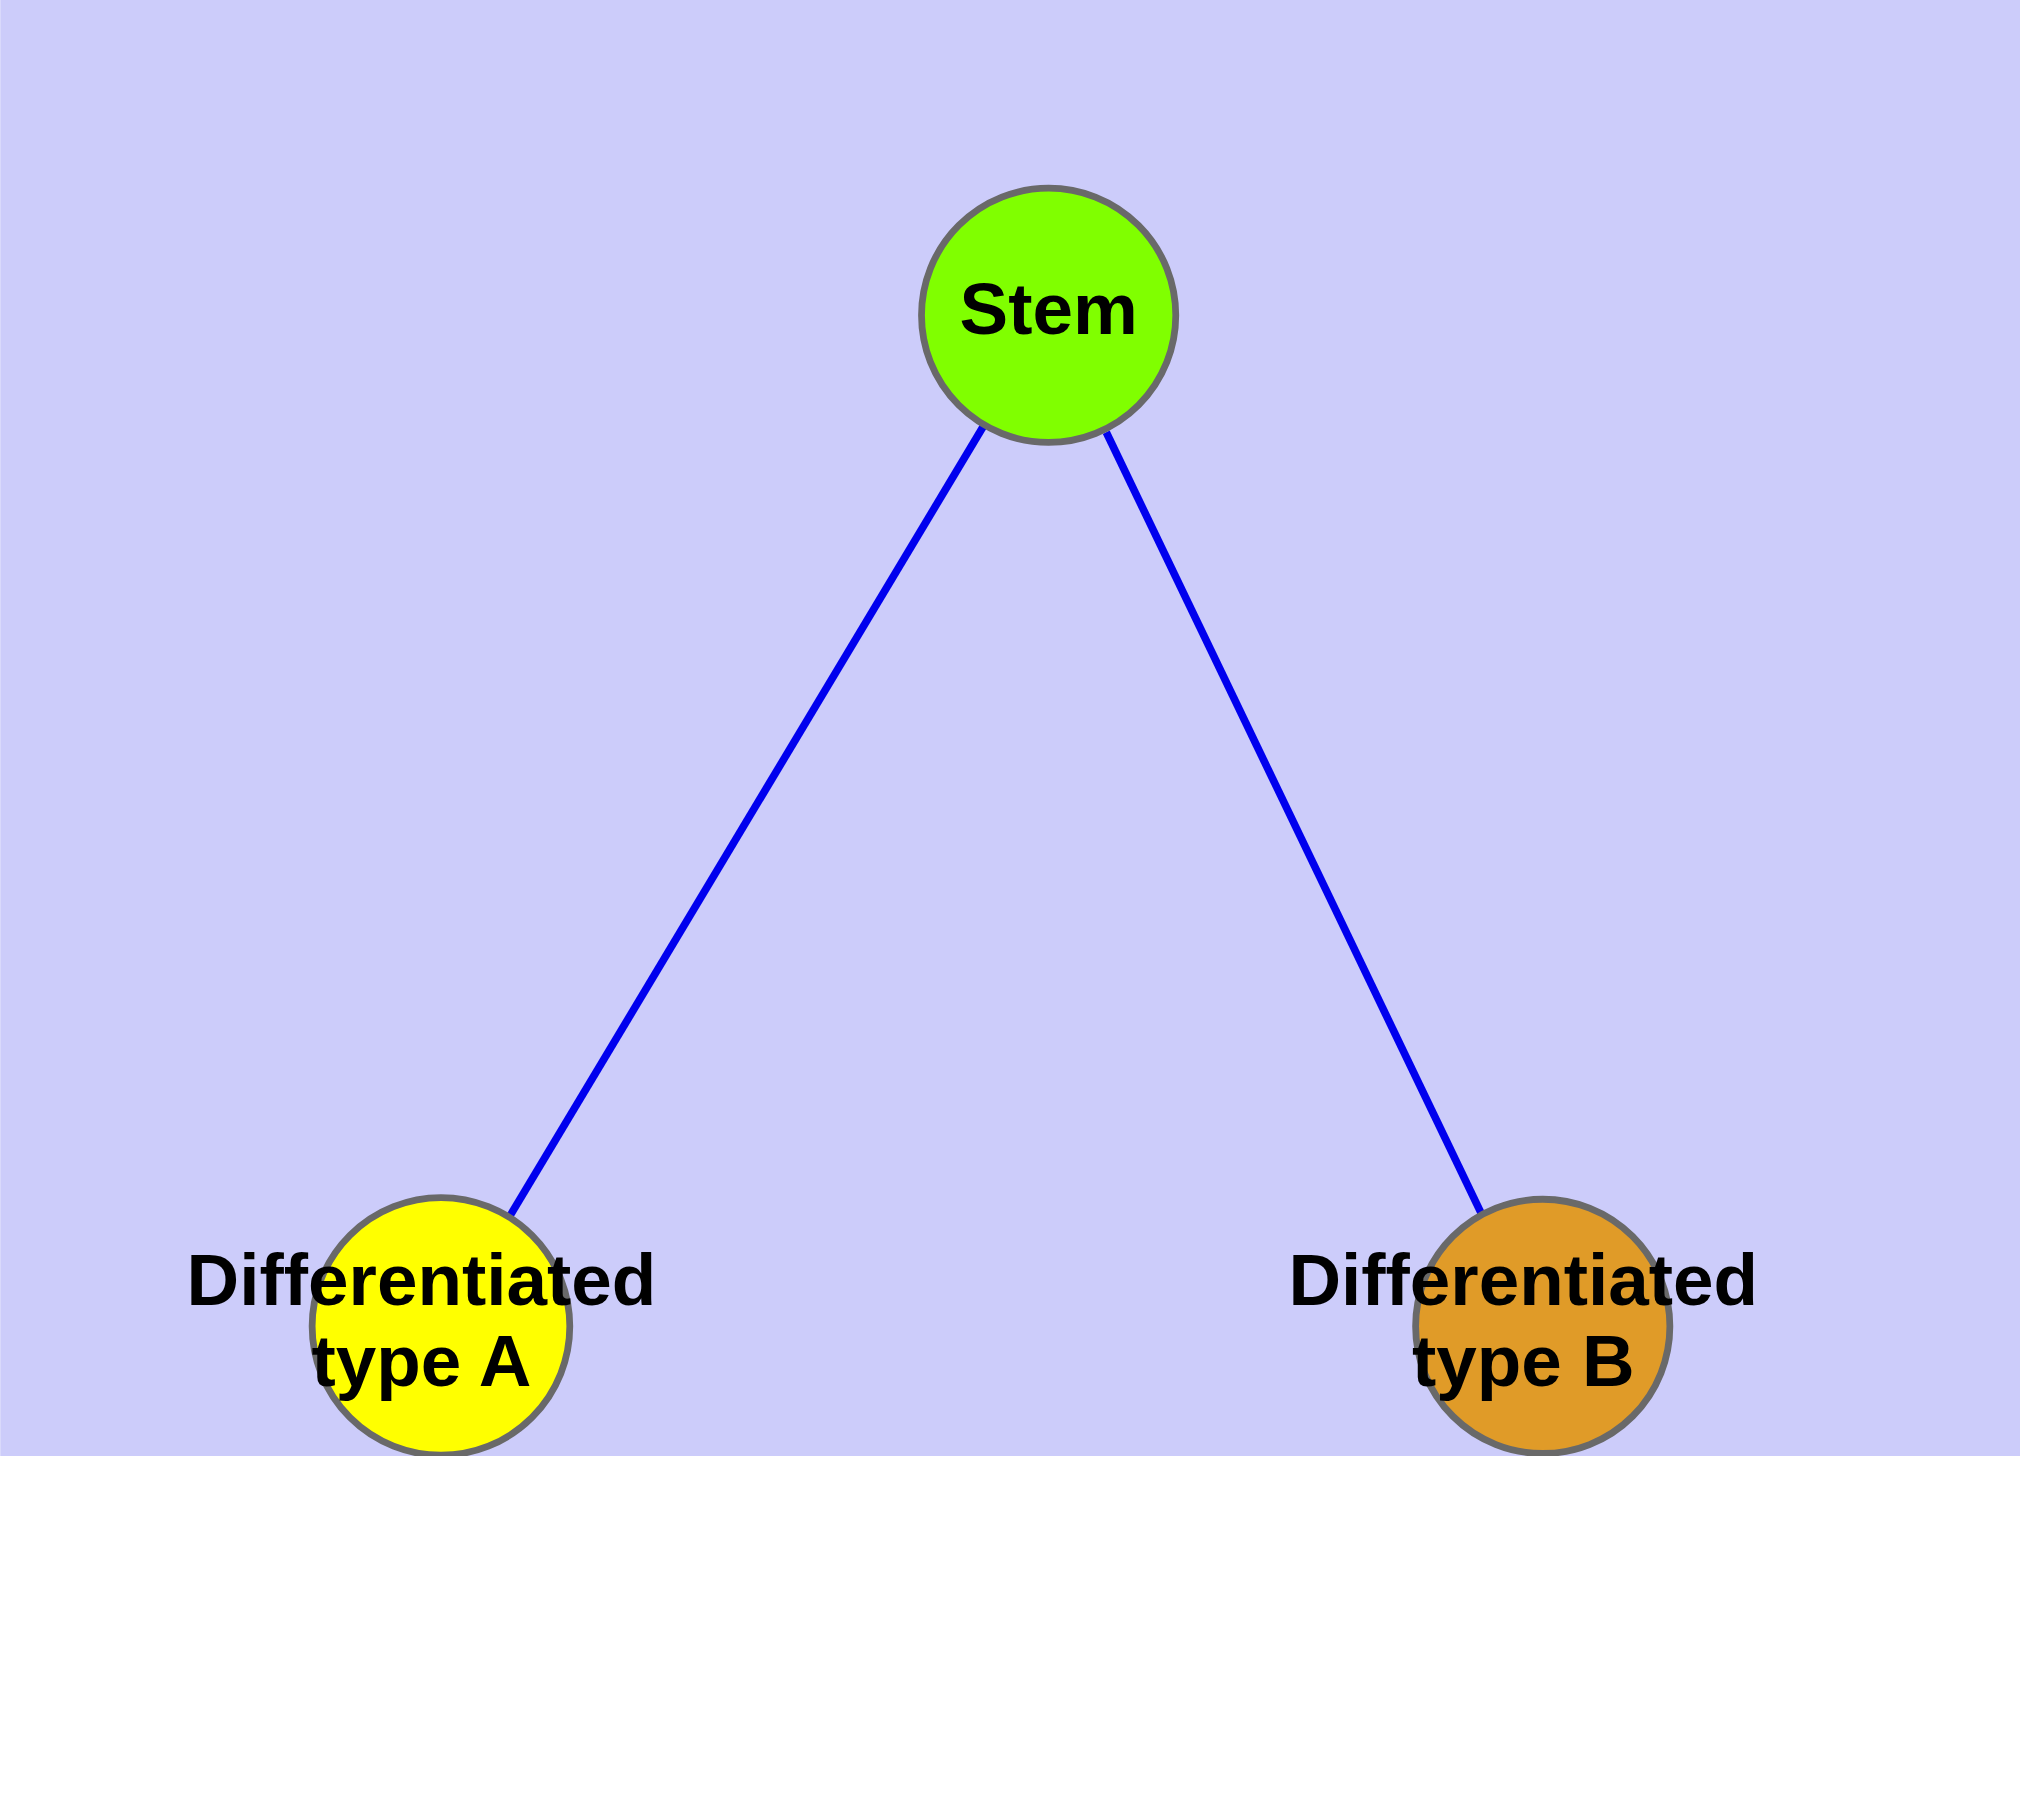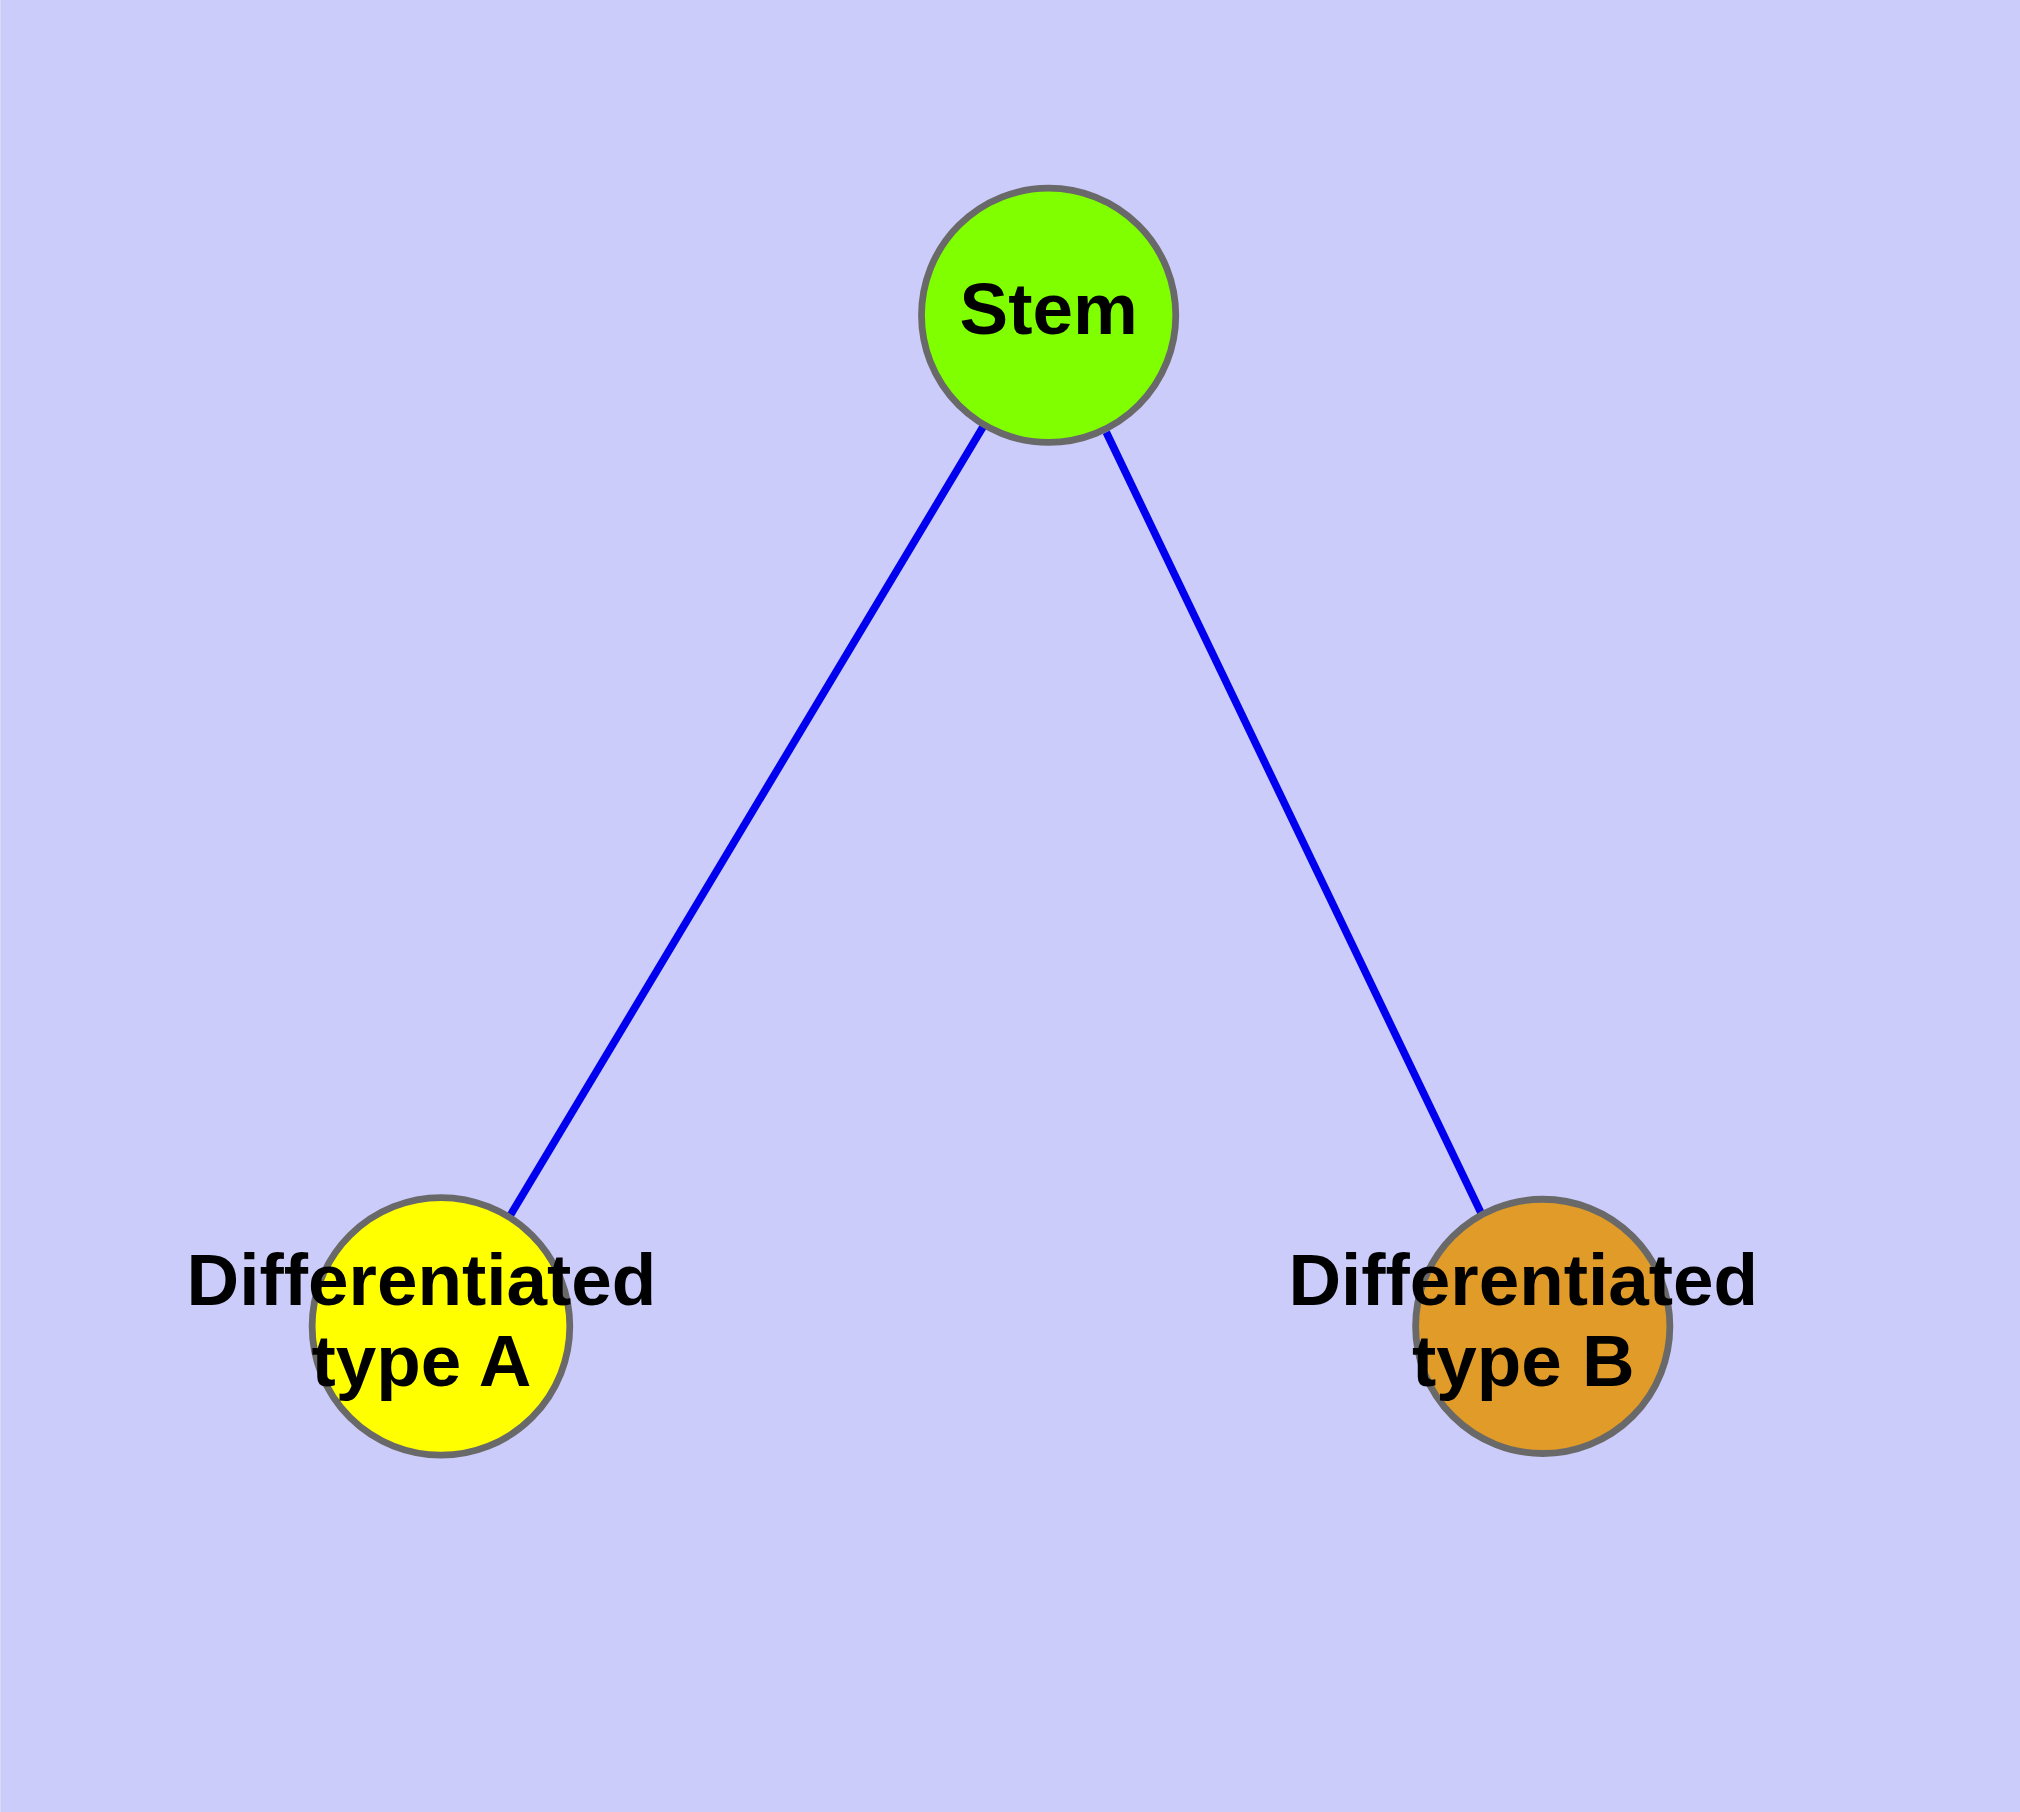--- a/index.html
+++ b/index.html
@@ -28,21 +28,21 @@
     fill: #000000;
     stroke: none;
     text-anchor: middle;
     dominant-baseline: middle;
     font-family: "Liberation Sans", "DejaVu Sans", sans-serif;
   }
 </style>
 </head>
 <body>
 
-<div id="canvas" style="width: 2021px; height: 1812px;">
+<div id="canvas" style="width: 2021px; height: 1456px;">
   <svg id="graph-svg" viewBox="0 0 2384 2138" xmlns="http://www.w3.org/2000/svg">
 
     <rect id="bg-rect" x="0" y="0" width="2384" height="2138" fill="#ccccfa"></rect>
 
     <g id="edges-layer">
       <line id="edge-0" x1="1160" y1="503" x2="600" y2="1437" stroke="#0000ee" stroke-width="9" stroke-linecap="butt"></line>
       <line id="edge-1" x1="1305" y1="510" x2="1750" y2="1437" stroke="#0000ee" stroke-width="9" stroke-linecap="butt"></line>
     </g>
 
     <g id="nodes-layer">

